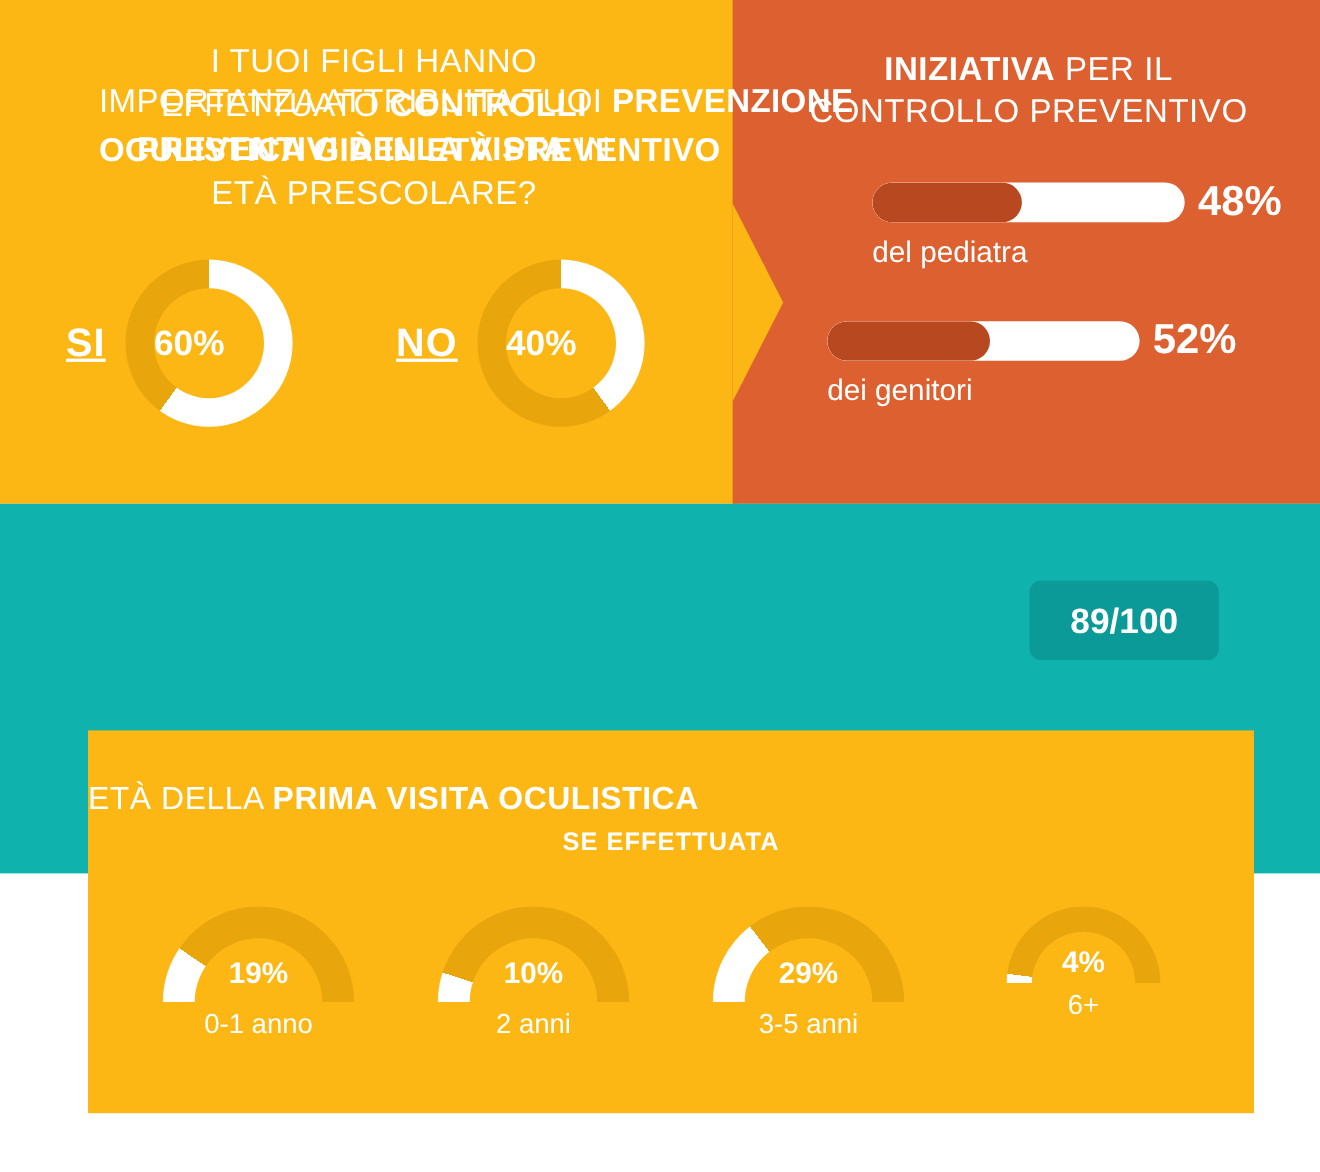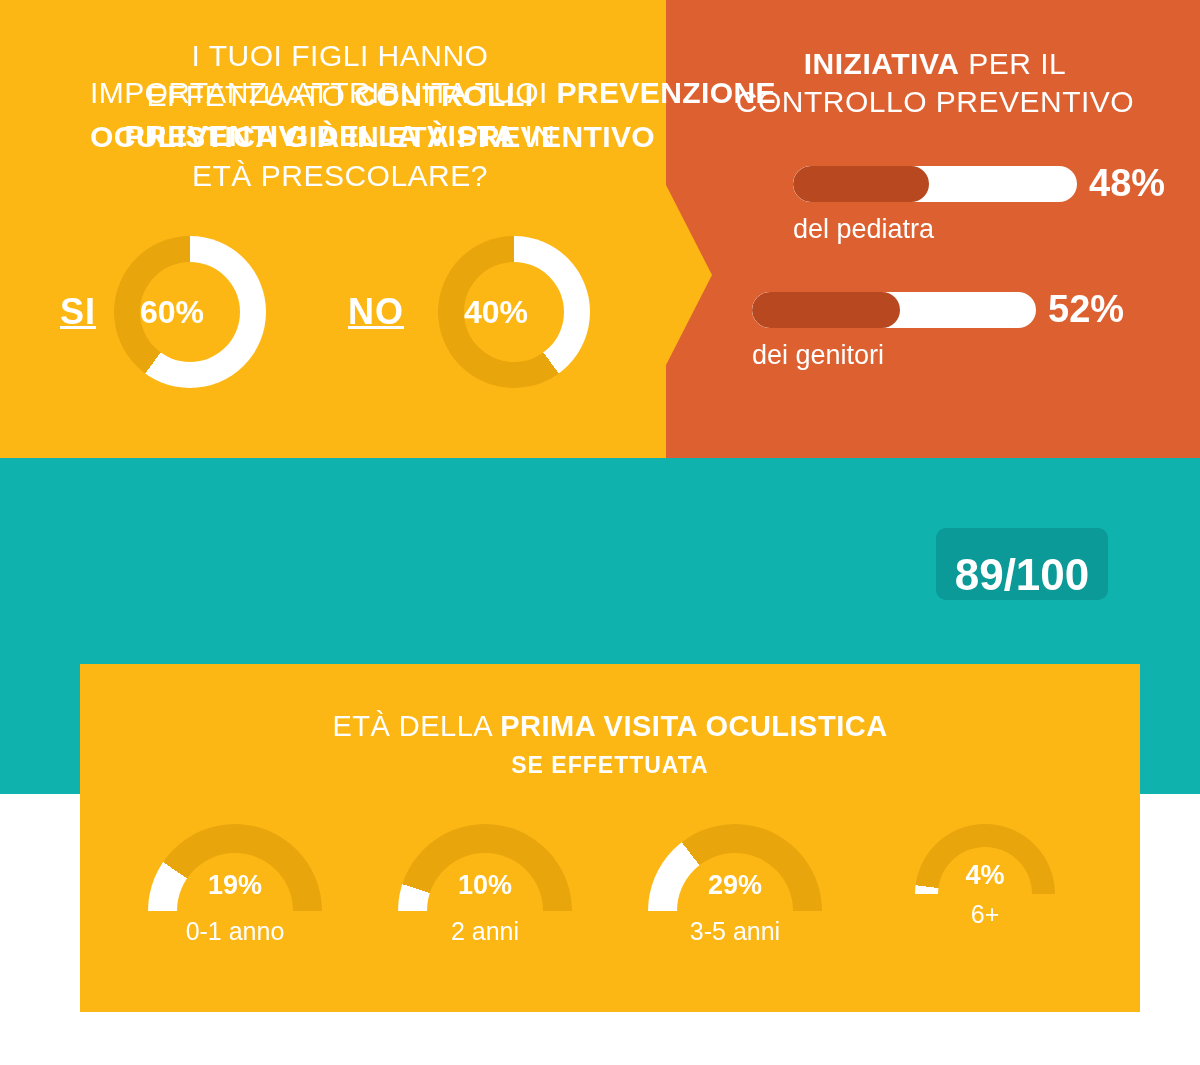--- a/index.html
+++ b/index.html
@@ -167,39 +167,39 @@
     font-weight: 400;
   }
   .t-title b { font-weight: 700; }
   .score-badge {
     position: absolute;
     left: 936px; top: 528px;
     width: 172px; height: 72px;
     background: #0b9a97;
     border-radius: 10px;
     display: flex;
-    align-items: flex-end;
+    align-items: center;
     justify-content: center;
     color: #ffffff;
-    font-size: 44px;
+    font-size: 32px;
     font-weight: 700;
   }
 
   
   .card-yellow {
     position: absolute;
     left: 80px; top: 664px;
     width: 1060px; height: 348px;
     background: #fdb714;
   }
   .c-title {
     position: absolute;
     left: 0; top: 46px;
     width: 1060px;
-    text-align: center;
+    text-align: left;
     color: #ffffff;
     font-size: 29px;
     letter-spacing: 0.5px;
     font-weight: 400;
   }
   .c-title b { font-weight: 700; }
   .c-sub {
     position: absolute;
     left: 0; top: 88px;
     width: 1060px;
@@ -286,21 +286,21 @@
 
     <div class="donut-row">
       <div class="donut-group" style="left:0;">
         <div class="donut-label">SI</div>
         <div class="donut" id="donut-yes" style="background: conic-gradient(rgb(255, 255, 255) 0deg, rgb(255, 255, 255) 216deg, rgb(232, 165, 12) 216deg, rgb(232, 165, 12) 360deg);">
           <div class="hole">
             <span>60%</span>
           </div>
         </div>
       </div>
-      <div class="donut-group" style="left:288px;gap:16px;">
+      <div class="donut-group" style="left:300px;">
         <div class="donut-label">NO</div>
         <div class="donut" id="donut-no" style="background: conic-gradient(rgb(255, 255, 255) 0deg, rgb(255, 255, 255) 144deg, rgb(232, 165, 12) 144deg, rgb(232, 165, 12) 360deg);">
           <div class="hole">
             <span>40%</span>
           </div>
         </div>
       </div>
     </div>
 
     <div class="o-title">

